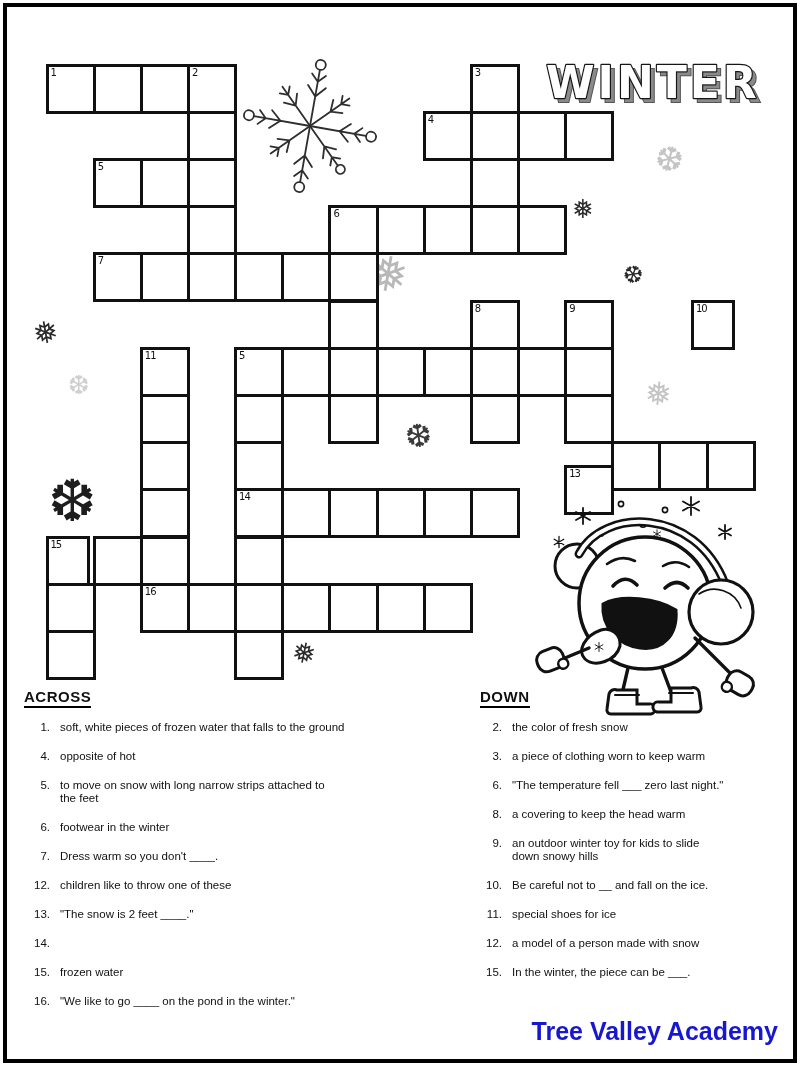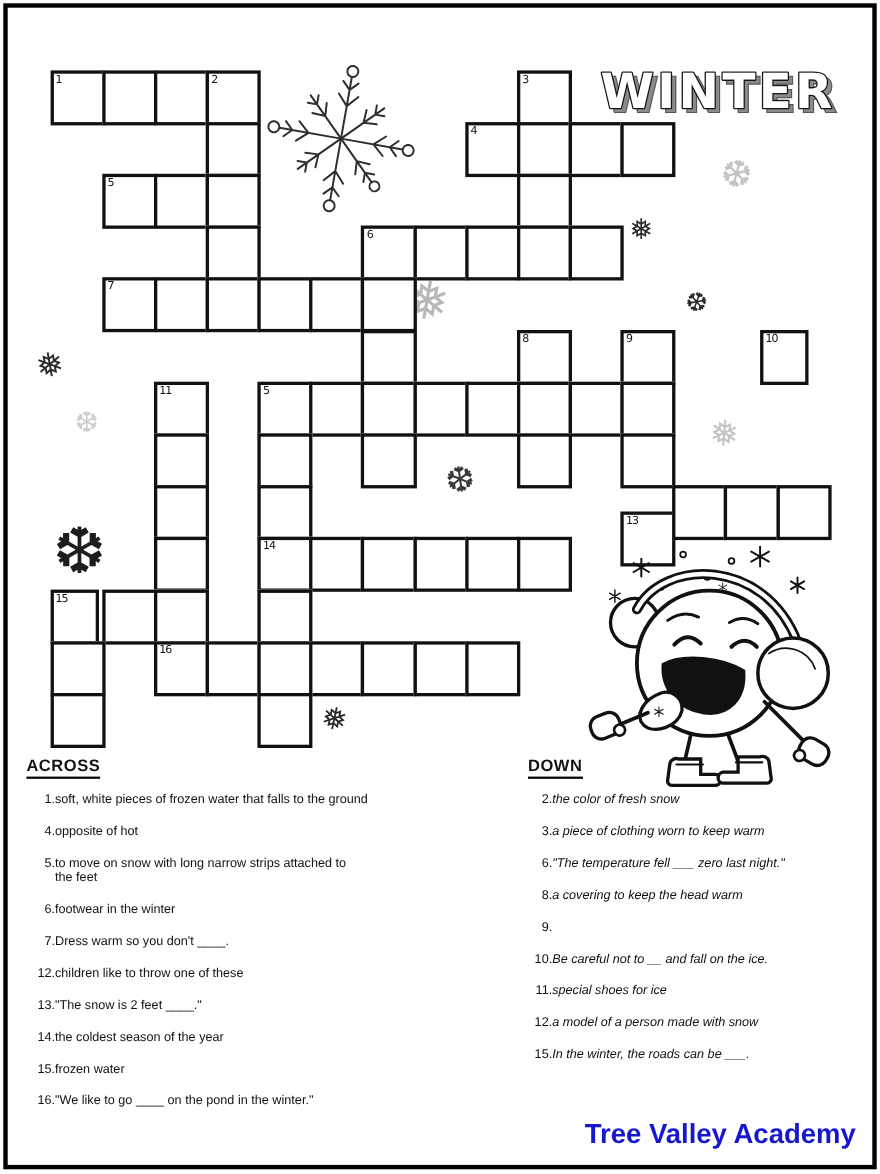--- a/index.html
+++ b/index.html
@@ -20,23 +20,23 @@
   #title-svg text{font-family:"DejaVu Sans",sans-serif;font-weight:bold;font-size:44px;letter-spacing:3px;}
   
   .clue-col{position:absolute;z-index:3;}
   #across-col{left:24px;top:688px;width:385px;}
   #down-col{left:480px;top:688px;width:310px;}
   .clue-header{font-size:15px;font-weight:bold;letter-spacing:.5px;
     border-bottom:2px solid #000;display:inline-block;padding-bottom:1px;margin-bottom:13px;}
   .clue{display:flex;margin-bottom:16px;font-size:11.5px;line-height:13px;}
   .cnum{width:26px;text-align:right;flex:0 0 26px;}
   #down-col .cnum{width:22px;flex:0 0 22px;}
-  .ctext{margin-left:0;white-space:pre-line;}
+  .ctext{margin-left:10px;white-space:pre-line;}
   #across-col .ctext{width:330px;}
-  #down-col .ctext{width:272px;font-style:italic;}
+  #down-col .ctext{width:272px;}
   
   #brand-footer{position:absolute;right:22px;top:1017px;font-size:25px;font-weight:bold;z-index:3;}
   
   #big-flake{position:absolute;left:242px;top:53px;width:136px;height:146px;z-index:1;}
   #snowman{position:absolute;left:525px;top:488px;width:245px;height:235px;z-index:2;}
 </style>
 </head>
 <body>
 
 <div class="page-border"></div>
@@ -281,21 +281,20 @@
       <div class="clue">
         <span class="cnum">12.</span>
         <span class="ctext">children like to throw one of these</span>
       </div>
       <div class="clue">
         <span class="cnum">13.</span>
         <span class="ctext">"The snow is 2 feet ____."</span>
       </div>
       <div class="clue">
         <span class="cnum">14.</span>
-        <span class="ctext">the coldest season of the year</span>
       </div>
       <div class="clue">
         <span class="cnum">15.</span>
         <span class="ctext">frozen water</span>
       </div>
       <div class="clue">
         <span class="cnum">16.</span>
         <span class="ctext">"We like to go ____ on the pond in the winter."</span>
       </div>
     </div>
@@ -314,36 +313,38 @@
       <div class="clue">
         <span class="cnum">6.</span>
         <span class="ctext">"The temperature fell ___ zero last night."</span>
       </div>
       <div class="clue">
         <span class="cnum">8.</span>
         <span class="ctext">a covering to keep the head warm</span>
       </div>
       <div class="clue">
         <span class="cnum">9.</span>
+        <span class="ctext">an outdoor winter toy for kids to slide
+down snowy hills</span>
       </div>
       <div class="clue">
         <span class="cnum">10.</span>
         <span class="ctext">Be careful not to __ and fall on the ice.</span>
       </div>
       <div class="clue">
         <span class="cnum">11.</span>
         <span class="ctext">special shoes for ice</span>
       </div>
       <div class="clue">
         <span class="cnum">12.</span>
         <span class="ctext">a model of a person made with snow</span>
       </div>
       <div class="clue">
         <span class="cnum">15.</span>
-        <span class="ctext">In the winter, the roads can be ___.</span>
+        <span class="ctext">In the winter, the piece can be ___.</span>
       </div>
     </div>
 </div>
 
 <div id="brand-footer" style="color: rgb(23, 23, 207);">Tree Valley Academy</div>
 
 <span class="flake" style="left: 655px; top: 142px; font-size: 34px; color: rgb(196, 196, 196); transform: rotate(15deg);">❆</span>
 <span class="flake" style="left: 572px; top: 196px; font-size: 26px; color: rgb(42, 42, 42); transform: rotate(0deg);">❅</span>
 <span class="flake" style="left: 623px; top: 263px; font-size: 24px; color: rgb(42, 42, 42); transform: rotate(20deg);">❆</span>
 <span class="flake" style="left: 368px; top: 250px; font-size: 48px; color: rgb(184, 184, 184); transform: rotate(10deg);">❅</span>

